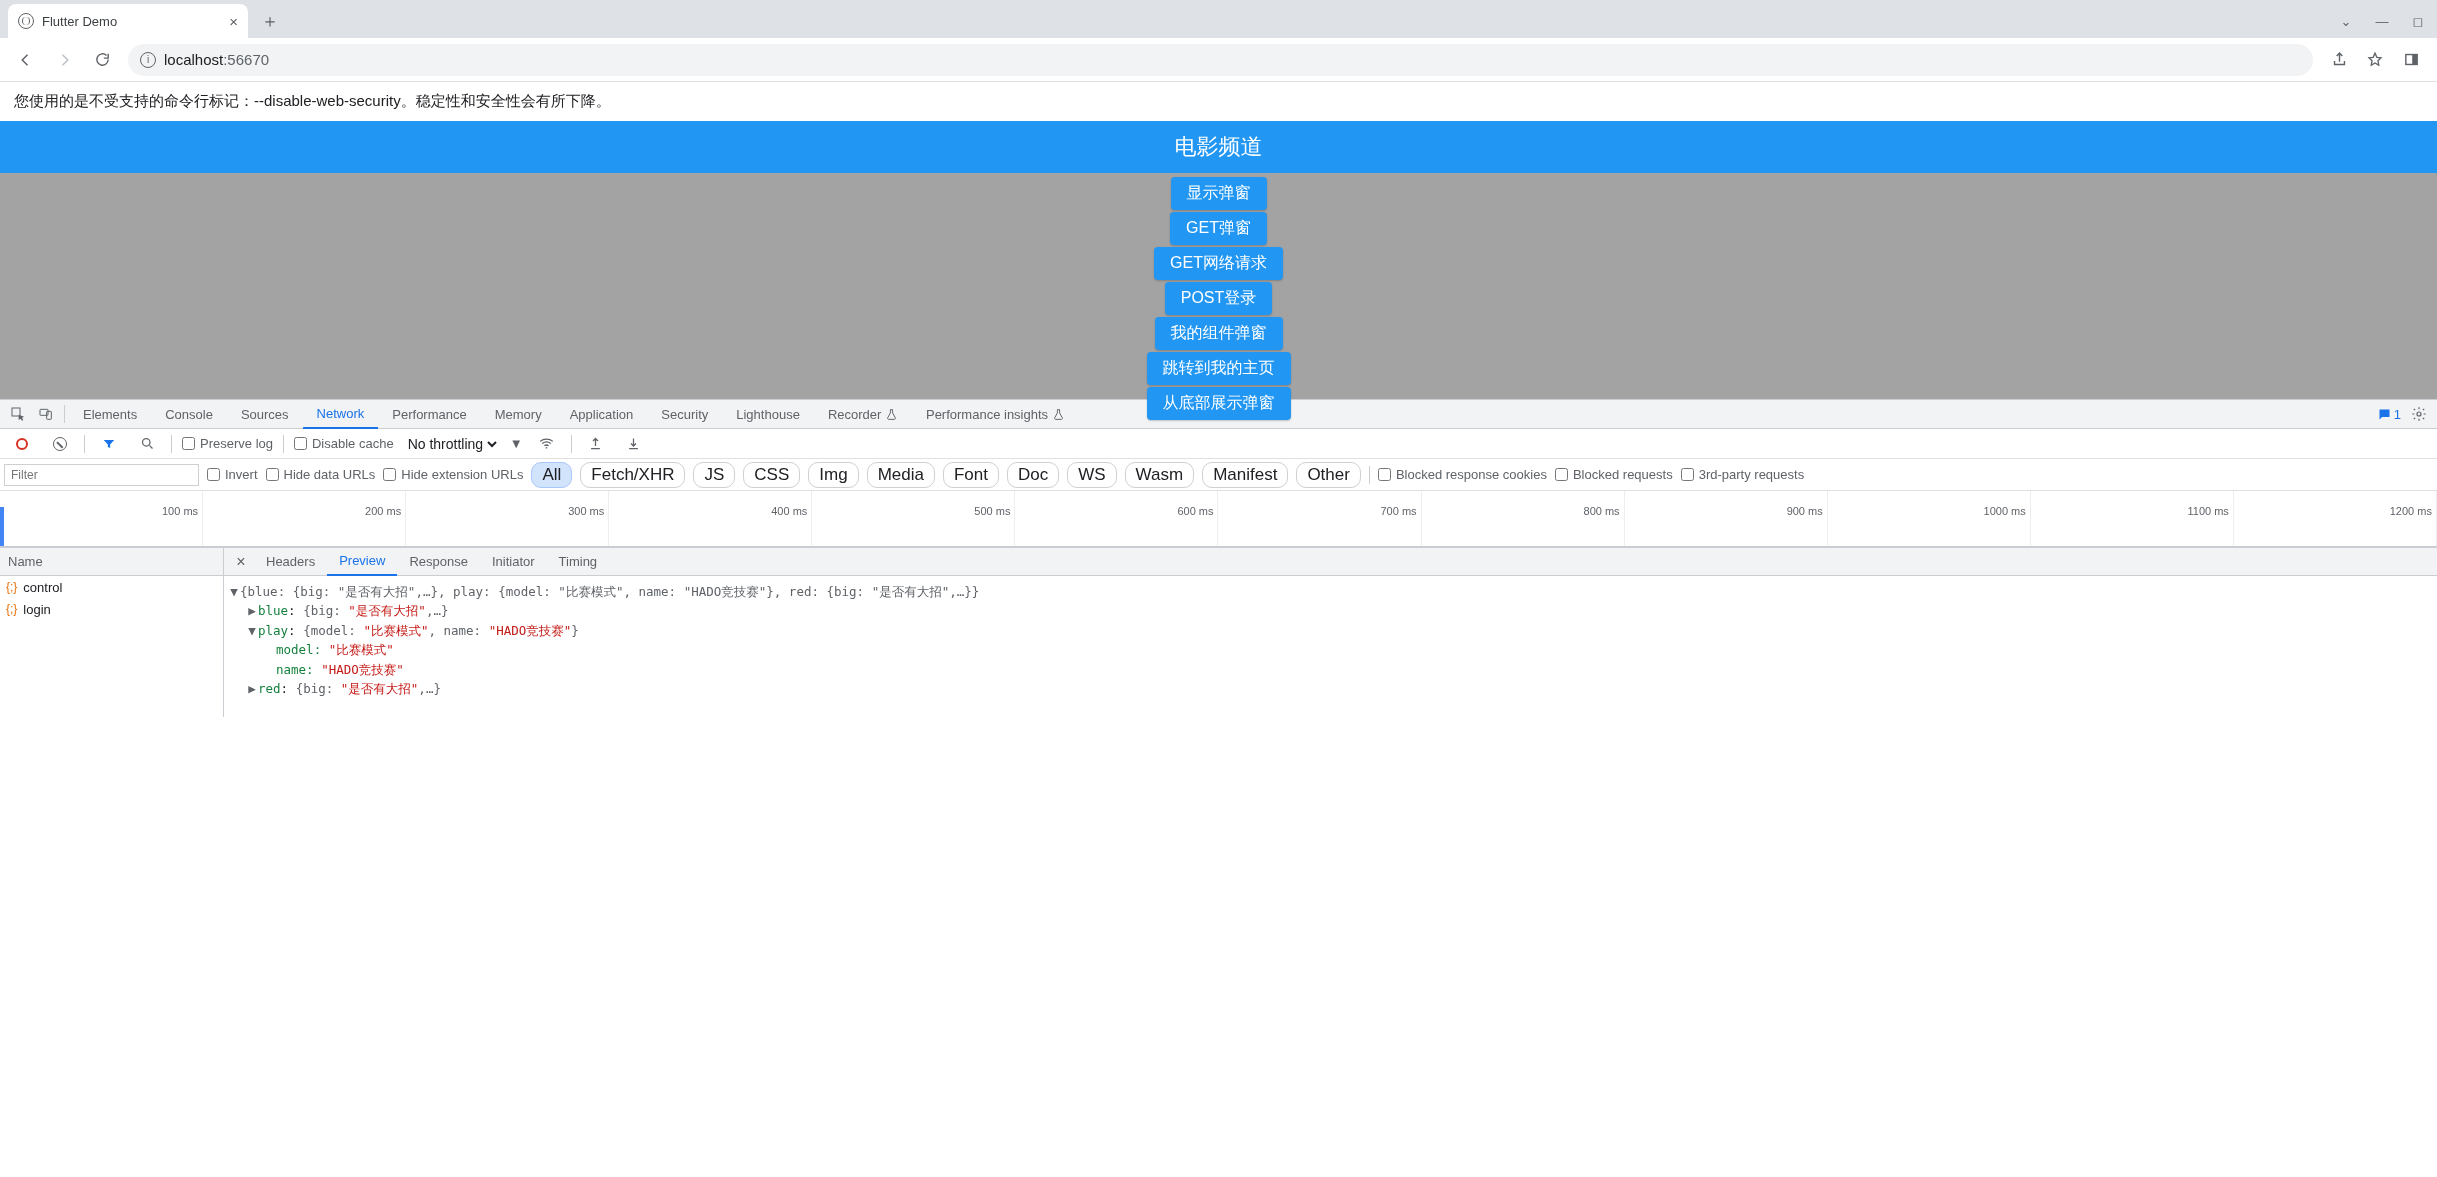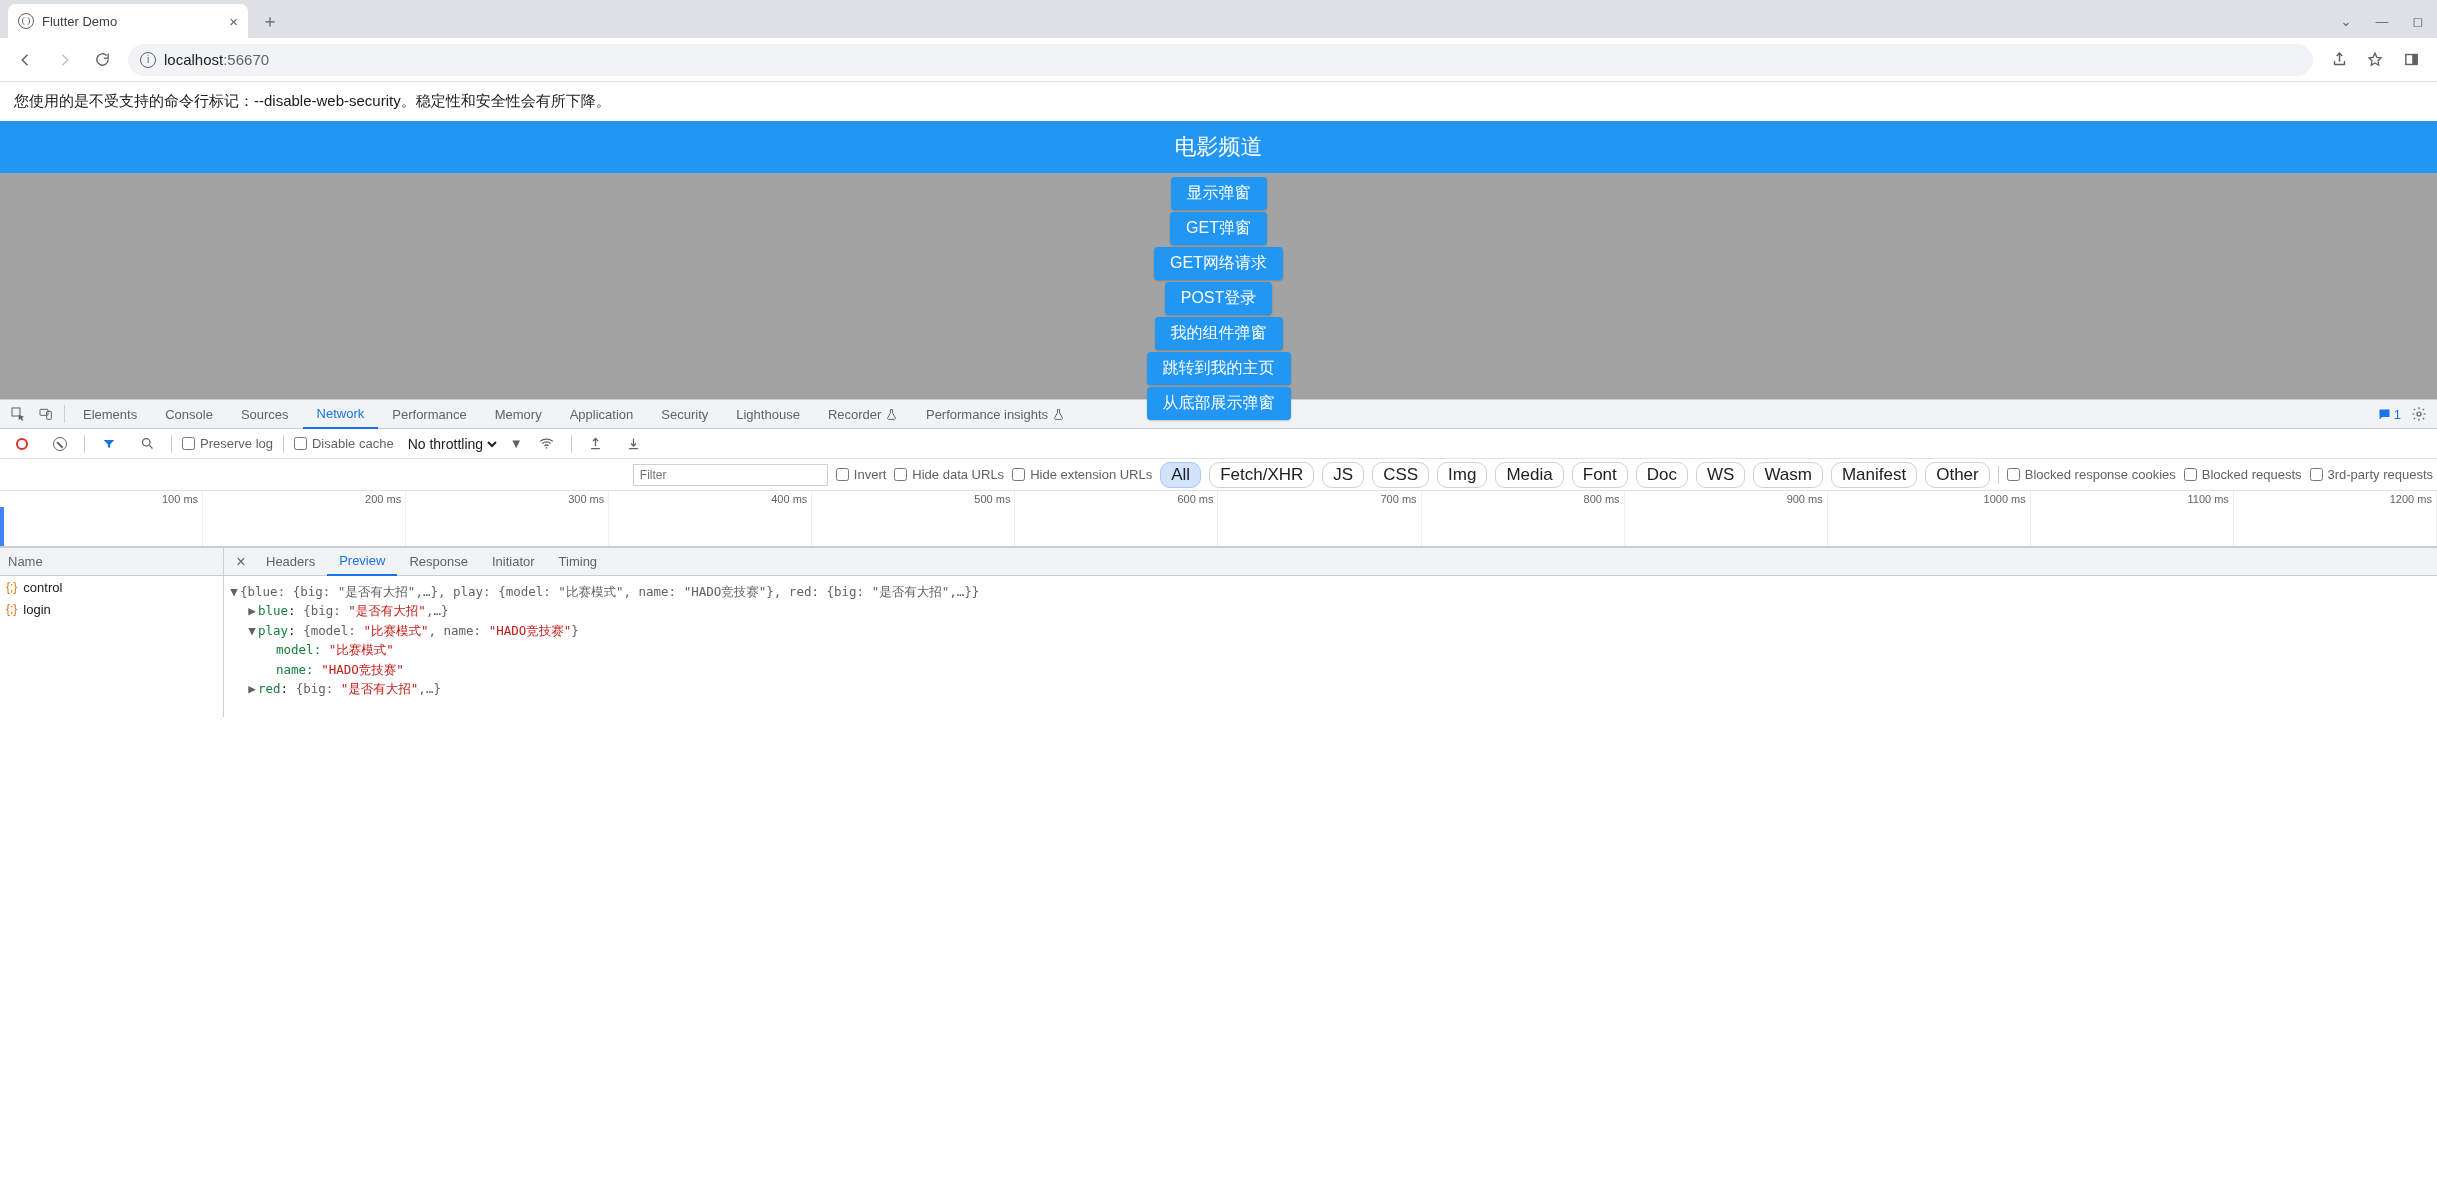--- a/index.html
+++ b/index.html
@@ -126,38 +126,38 @@
   .rec-dot { width:12px; height:12px; border-radius:50%; border:2px solid #d93025; }
   .clear-ico { width:14px; height:14px; border:1.5px solid #5f6368; border-radius:50%; position:relative;}
   .clear-ico::after { content:""; position:absolute; left:2px; right:2px; top:50%; height:1.5px; background:#5f6368; transform:rotate(45deg);}
   .funnel { color:#1a73e8; }
   .chk { display:flex; align-items:center; gap:5px; cursor:pointer; }
   .chk input { width:13px; height:13px; }
   .dt-select { border:none; background:transparent; font-size:14px; color:#202124; }
 
   .dt-row3 {
     height:32px; display:flex; align-items:center; gap:8px; padding:2px 4px;
-    border-bottom:1px solid #e0e0e0; font-size:13px; color:#5f6368;justify-content:flex-end;
+    border-bottom:1px solid #e0e0e0; font-size:13px; color:#5f6368;
   }
   .filter-input {
     width:195px; height:22px; border:1px solid #d0d0d0; padding:0 6px; font-size:12px;
   }
   .pill {
     padding:2px 10px; border:1px solid #d0d0d0; border-radius:10px; font-size:17px;
     cursor:pointer; color:#202124;
   }
   .pill.active { background:#d2e3fc; border-color:#a8c7fa; }
 
   .dt-timeline {
     height:56px; display:flex; border-bottom:1px solid #cacdd1;
     font-size:11px; color:#5f6368; position:relative;
     background:#fff;
   }
   .tl-col { flex:1; border-right:1px solid #eee; position:relative; }
-  .tl-col span { position:absolute; top:2px; right:4px; }
+  .tl-col span { position:absolute; top:14px; right:4px; }
   .tl-bluebar { position:absolute; left:0; top:16px; bottom:0; width:4px; background:#4285f4; }
 
   .dt-detail {
     display:flex; height:170px; border-top:1px solid #cacdd1;
   }
   .dt-namecol {
     width:224px; border-right:1px solid #cacdd1; display:flex; flex-direction:column;
     font-size:13px;
   }
   .dt-namecol-head {

